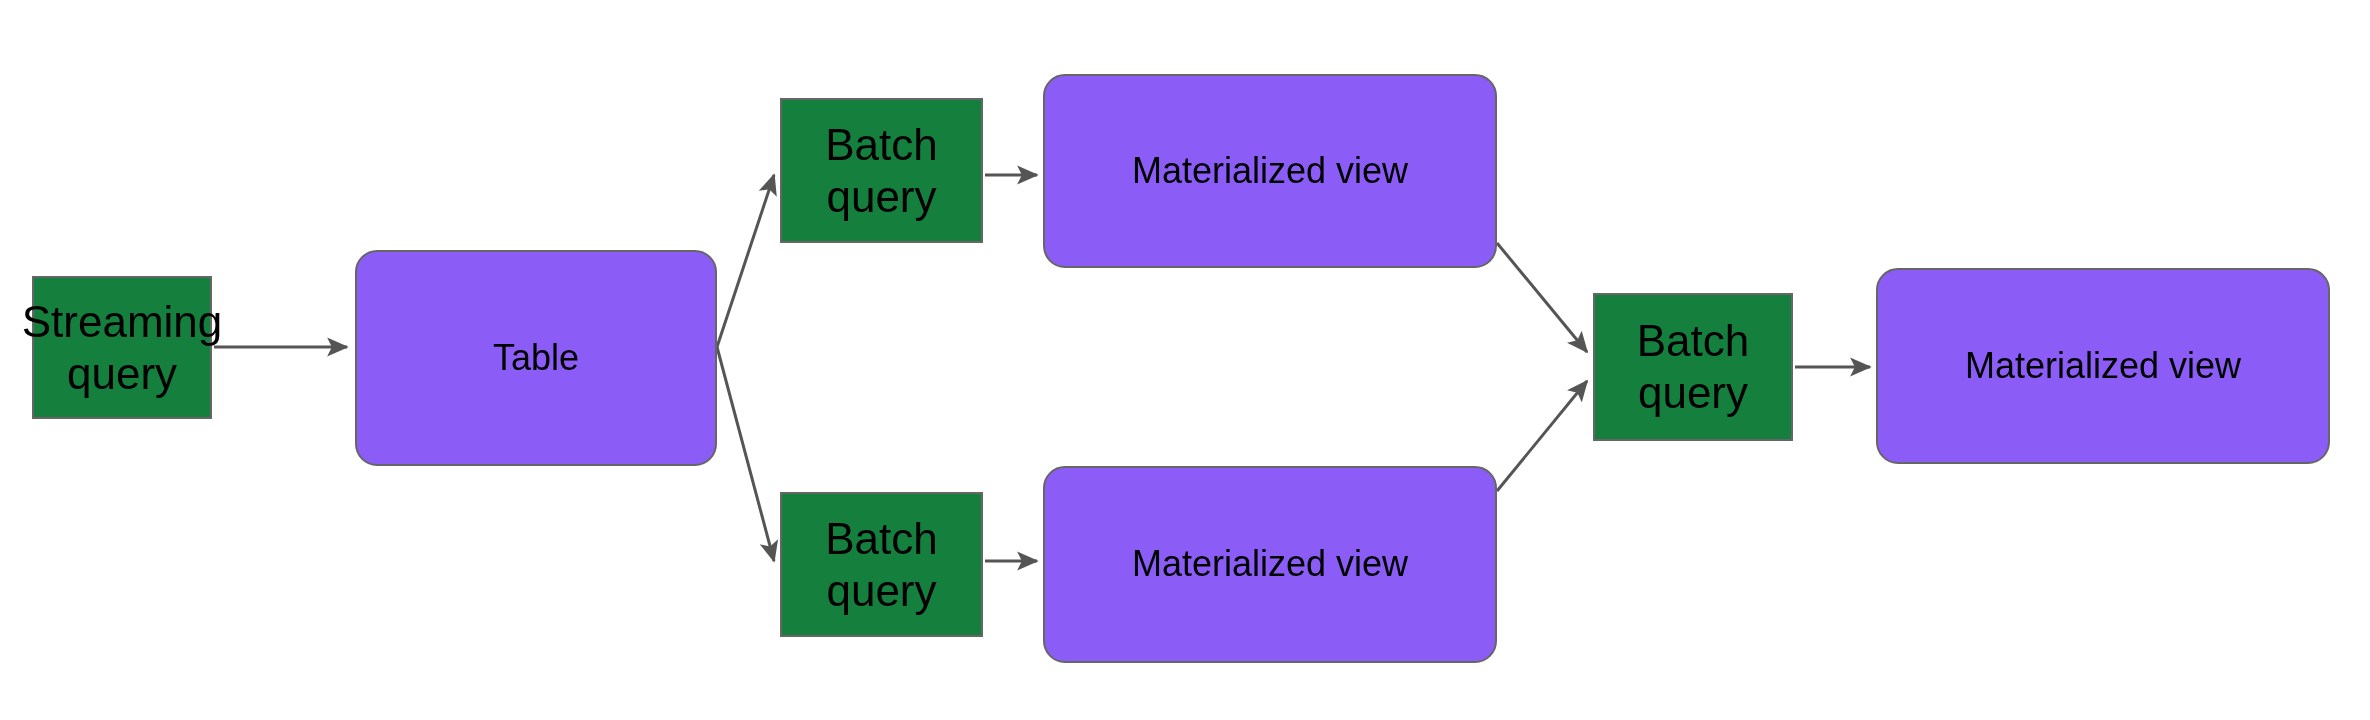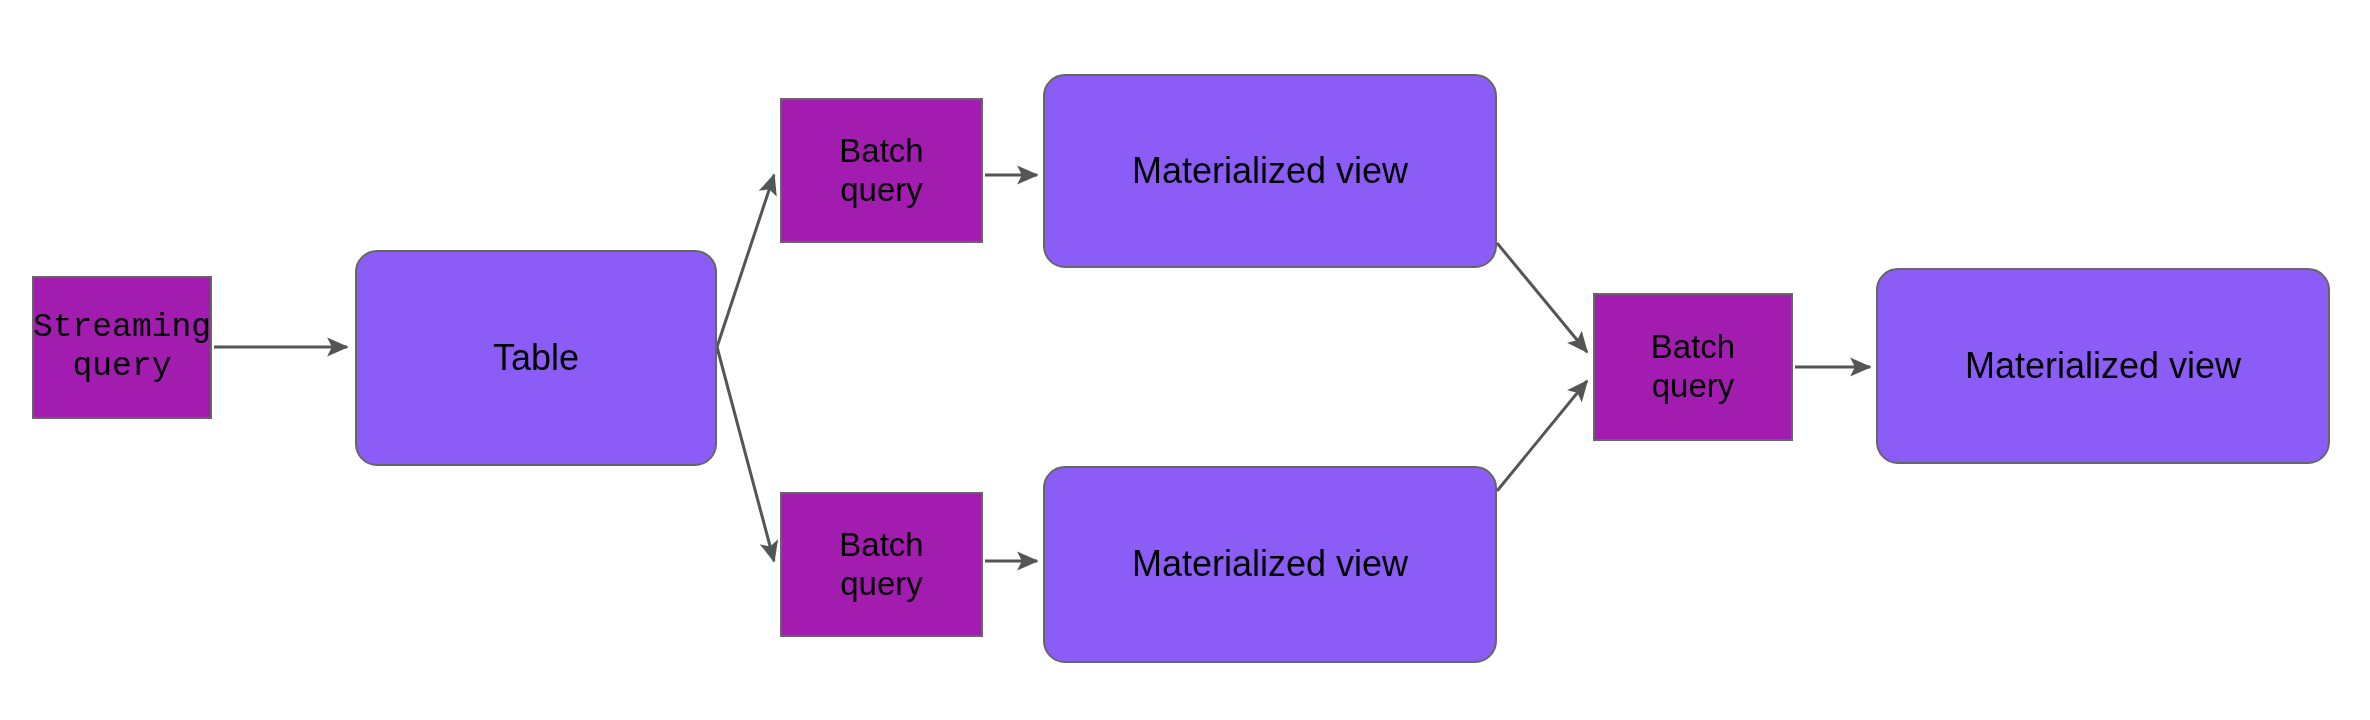--- a/index.html
+++ b/index.html
@@ -37,35 +37,35 @@
     color: #000000;
     line-height: 1.18;
     z-index: 2;
   }
   .node-label {
     display: block;
     white-space: pre-line;
     padding: 0 6px;
   }
   .node.process {
-    background: #a21caf;
+    background: #15803d;
     border: 2px solid #666666;
     border-radius: 0;
-    font-size: 33px;
+    font-size: 44px;
   }
   .node.store {
     background: #8b5cf6;
     border: 2px solid #666666;
     border-radius: 22px;
     font-size: 36px;
     text-align: center;
   }
 
   
-  #node-streaming-query { left: 32px;   top: 276px; width: 180px; height: 143px; font-family: Liberation Mono, monospace; }
+  #node-streaming-query { left: 32px;   top: 276px; width: 180px; height: 143px; }
   #node-table           { left: 355px;  top: 250px; width: 362px; height: 216px; }
   #node-batch-query-top { left: 780px;  top: 98px;  width: 203px; height: 145px; }
   #node-mv-top          { left: 1043px; top: 74px;  width: 454px; height: 194px; }
   #node-batch-query-bottom { left: 780px;  top: 492px; width: 203px; height: 145px; }
   #node-mv-bottom       { left: 1043px; top: 466px; width: 454px; height: 197px; }
   #node-batch-query-right { left: 1593px; top: 293px; width: 200px; height: 148px; }
   #node-mv-right        { left: 1876px; top: 268px; width: 454px; height: 196px; }
 </style>
 </head>
 <body>

